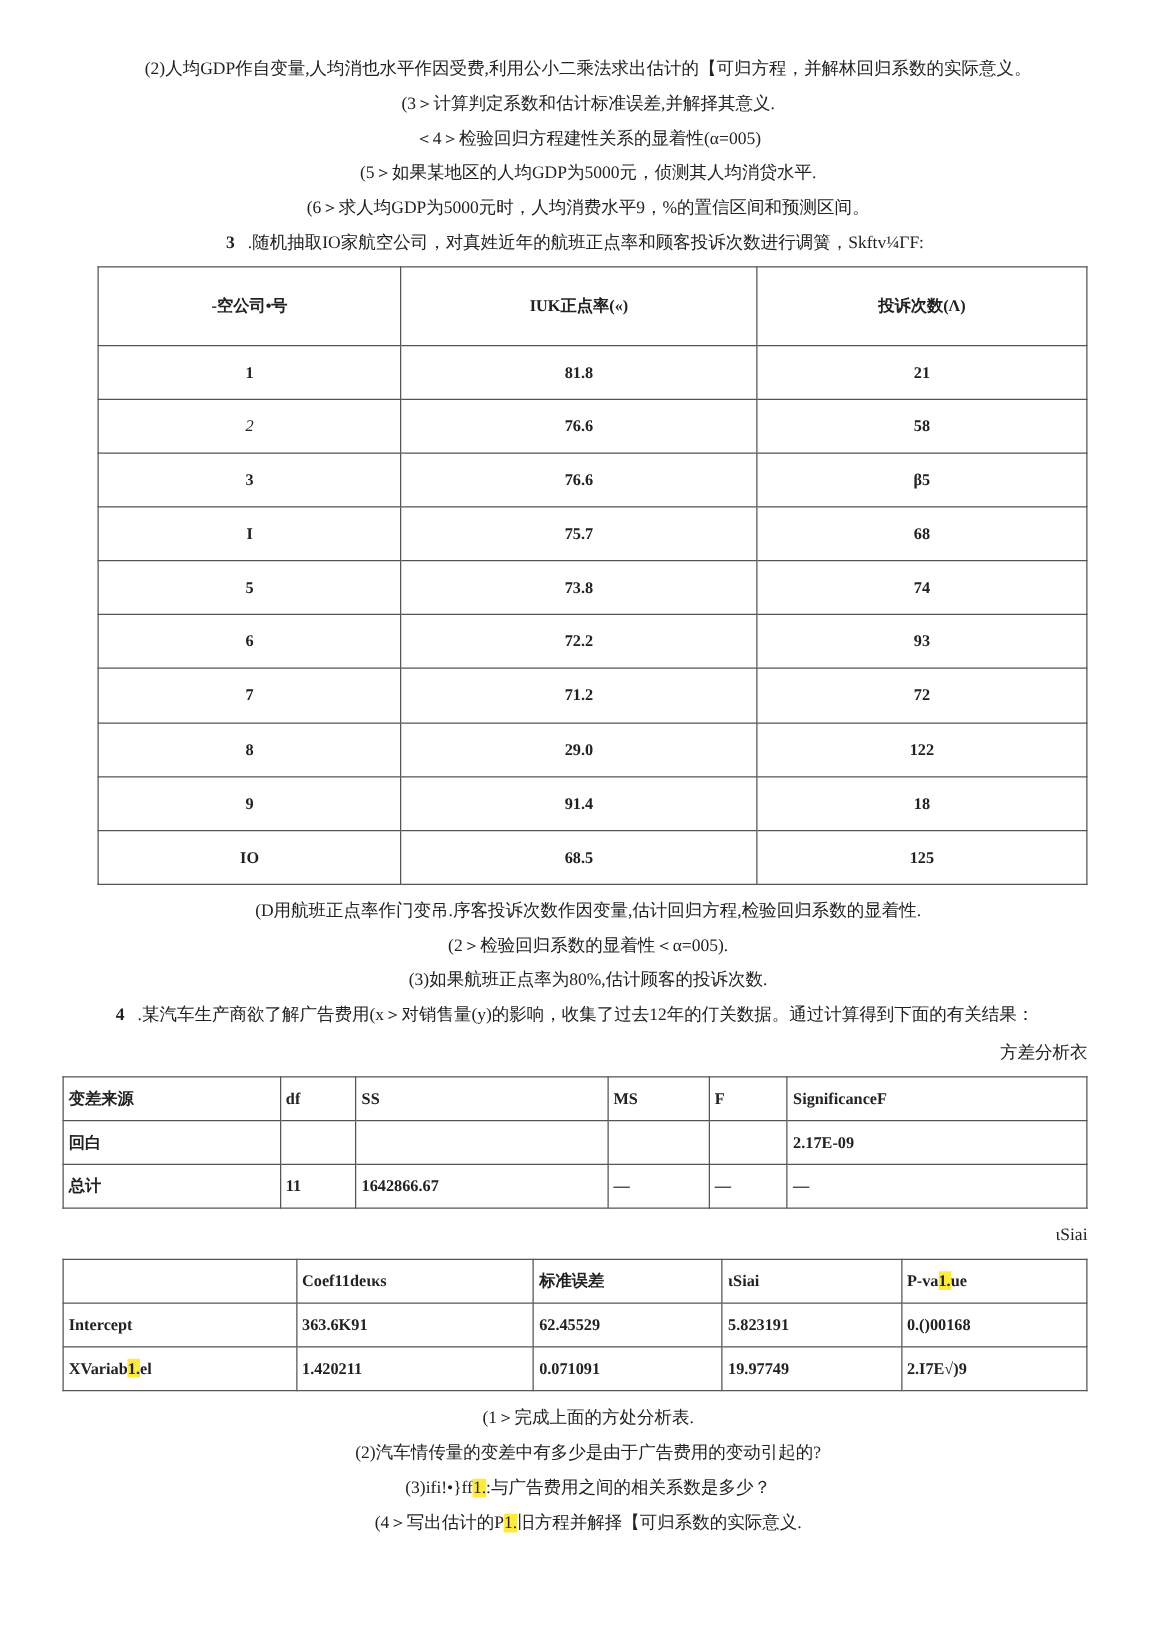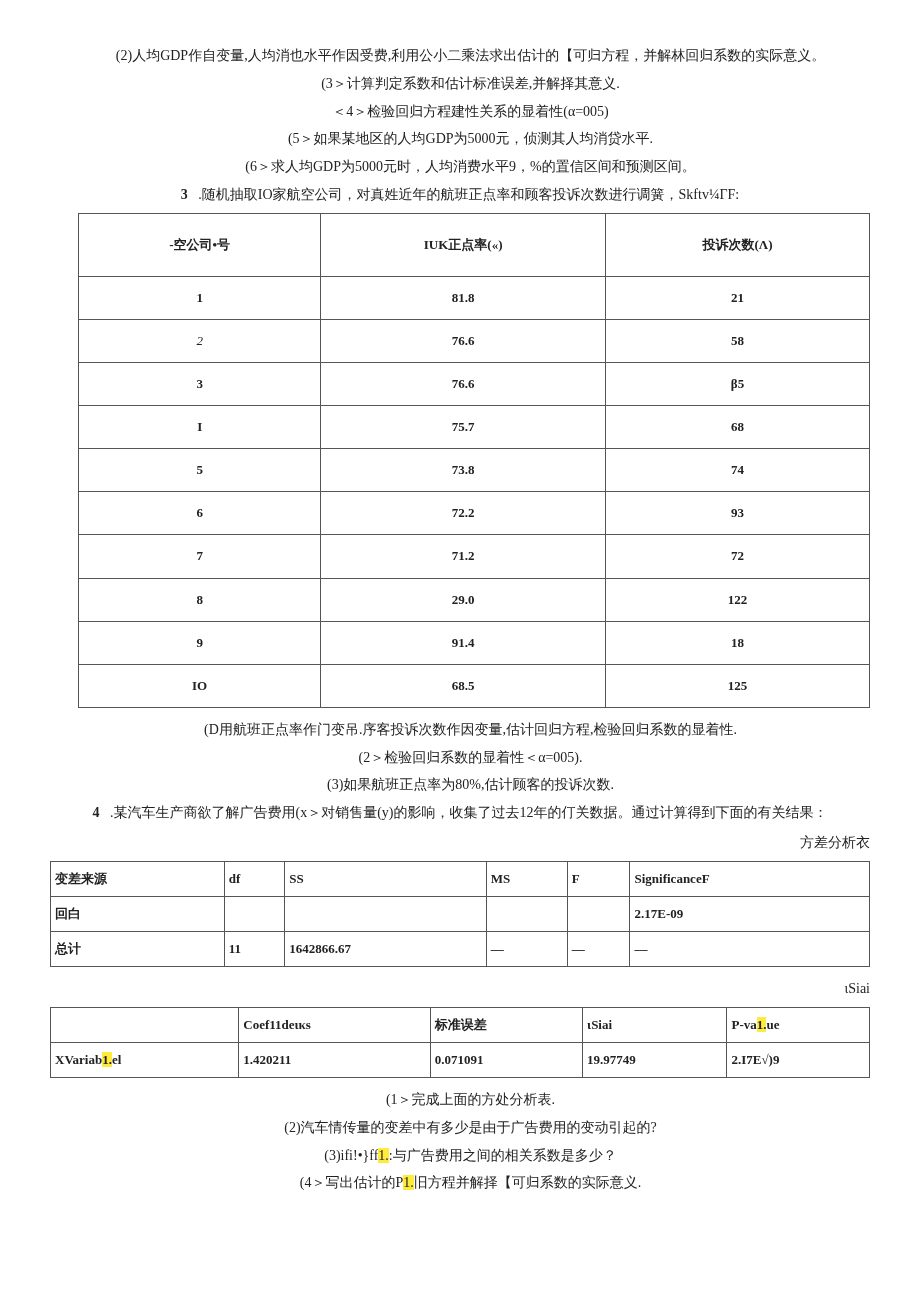--- a/index.html
+++ b/index.html
@@ -183,20 +183,27 @@
       <th>Coef11deικs</th>
       <th>标准误差</th>
       <th>ιSiai</th>
       <th>
         <span>P-va</span><span class="hl">1.</span><span>ue</span>
       </th>
     </tr>
   </thead>
   <tbody>
     <tr>
+      <td class="f-bold">Intercept</td>
+      <td class="f-bold">363.6K91</td>
+      <td class="f-bold">62.45529</td>
+      <td class="f-bold">5.823191</td>
+      <td class="f-bold">0.()00168</td>
+    </tr>
+    <tr>
       <td class="f-bold">
         <span>XVariab</span><span class="hl">1.</span><span>el</span>
       </td>
       <td class="f-bold">1.420211</td>
       <td class="f-bold">0.071091</td>
       <td class="f-bold">19.97749</td>
       <td class="f-bold">2.I7E√)9</td>
     </tr>
   </tbody>
 </table>

